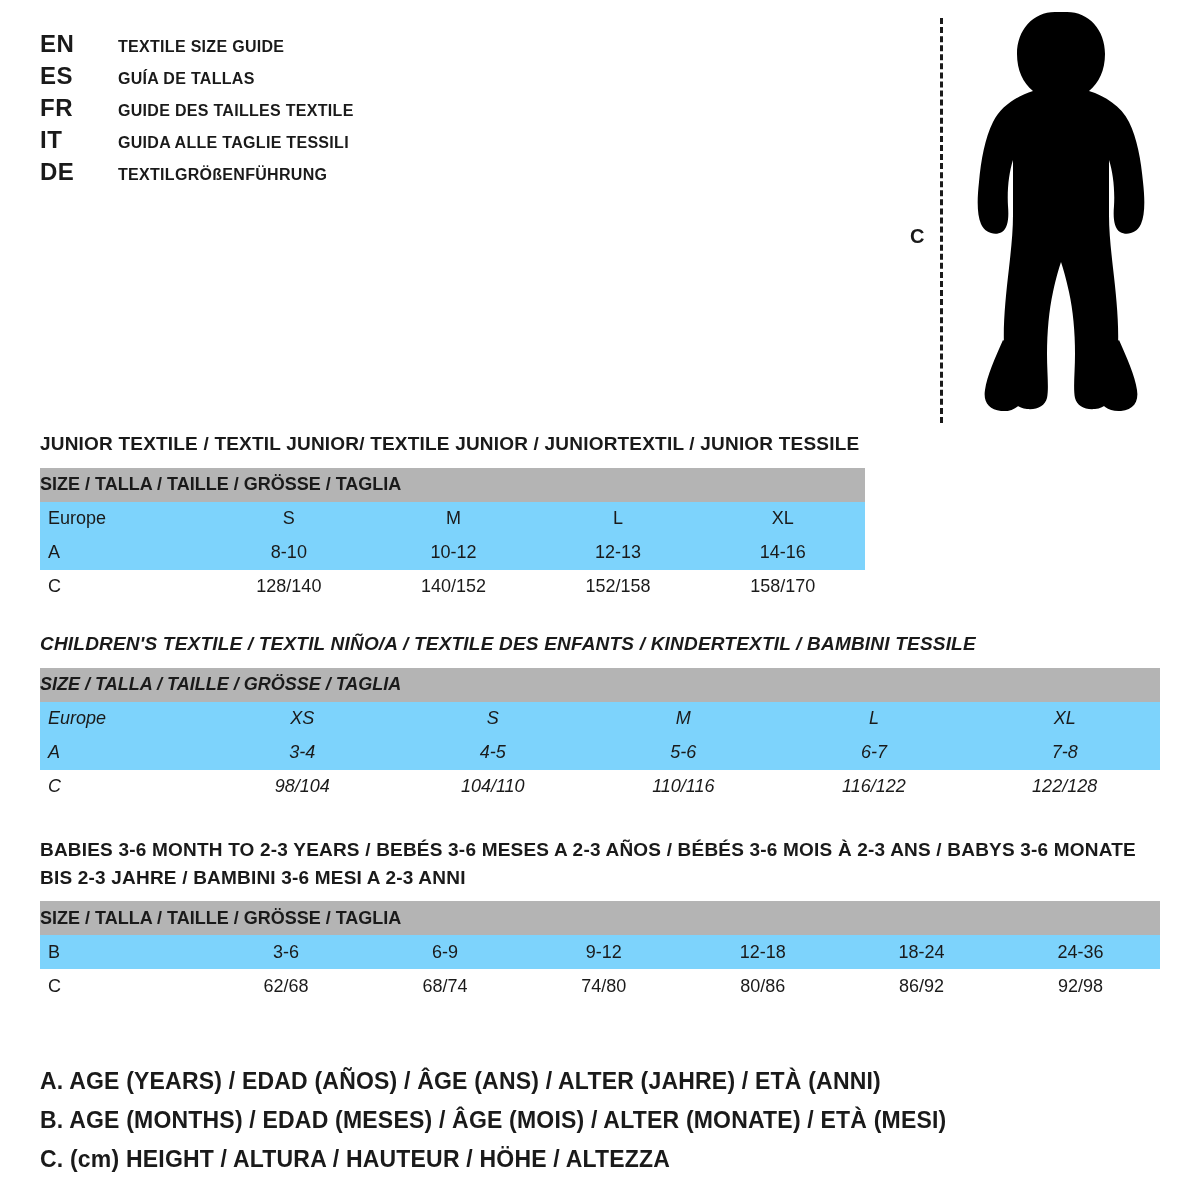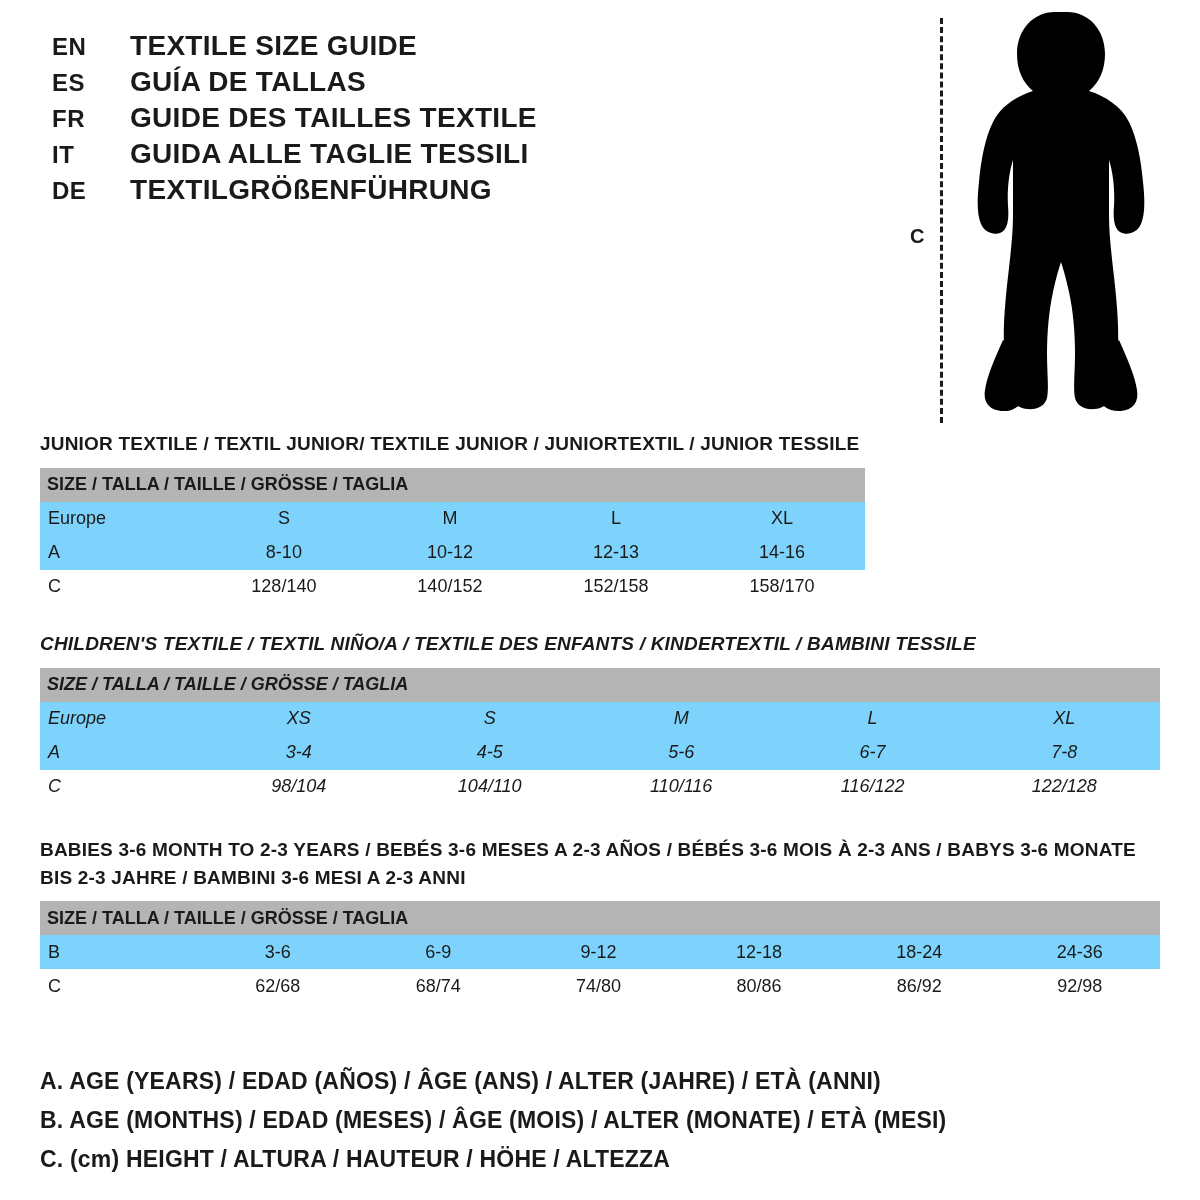--- a/index.html
+++ b/index.html
@@ -35,24 +35,23 @@
     align-items: baseline;
     margin-bottom: 4px;
   }
   .title-lang {
     width: 78px;
     flex: 0 0 78px;
     font-size: 24px;
     font-weight: bold;
     letter-spacing: 0.5px;
     color: #1a1a1a;
-    margin-left: 12px;
   }
   .title-text {
-    font-size: 28px;
+    font-size: 16px;
     font-weight: bold;
     letter-spacing: 0.3px;
     color: #1a1a1a;
     white-space: nowrap;
   }
 
   
   .figure-area {
     position: absolute;
     right: 40px;
@@ -97,21 +96,21 @@
     letter-spacing: 0.2px;
     margin-bottom: 10px;
     line-height: 1.45;
   }
   table.size-table {
     border-collapse: collapse;
     font-size: 18px;
     color: #1a1a1a;
   }
   table.size-table td {
-    padding: 5px 7px;
+    padding: 5px 0;
     height: 24px;
     margin-left: 29px;
   }
   .band-head td {
     background: #b4b4b4;
     font-weight: bold;
     font-size: 18px;
     padding-left: 8px;
   }
   .row-shade td {

